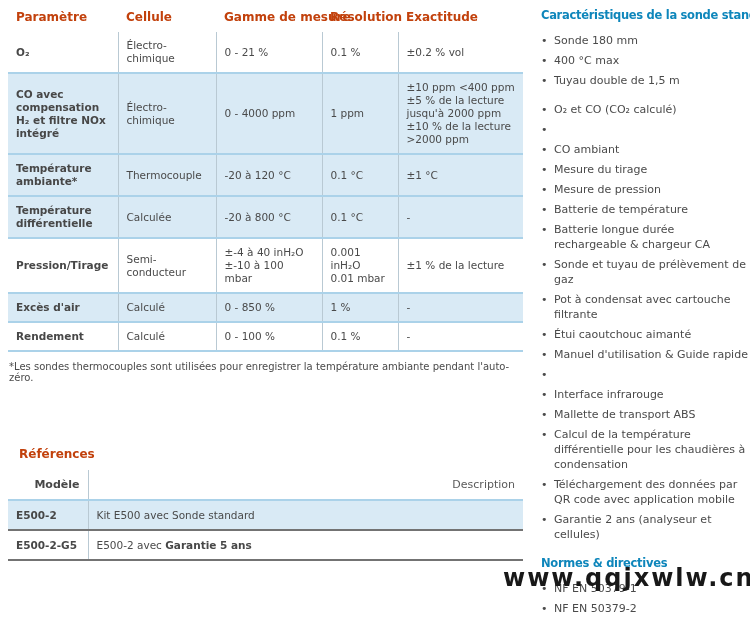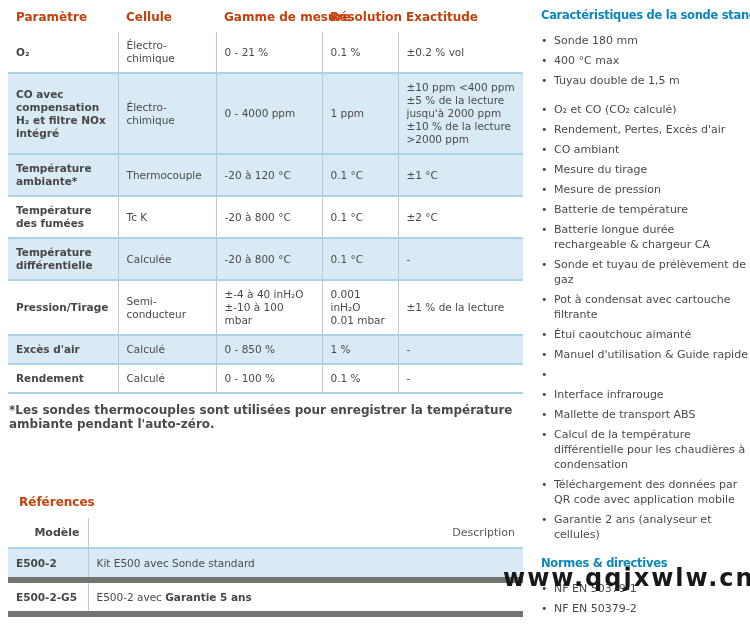--- a/index.html
+++ b/index.html
@@ -28,34 +28,34 @@
     padding: 7px 7px 7px 8px;
     vertical-align: middle;
     border-bottom: 2px solid #abd2e9;
     white-space: pre-line;
   }
   table.spec td + td { border-left: 1px solid #b9c9d3; }
   table.spec tr.shaded td { background: #d9eaf5; }
   td.param { font-weight: bold; color: #474747; }
 
   
-  .footnote { font-size: 12px; color: #4a4a4a; margin: 9px 0 12px 1px; font-weight: bold; }
+  .footnote { font-size: 10px; color: #4a4a4a; margin: 9px 0 12px 1px; }
 
   
   .refs-title {
     color: #c2410c; font-size: 12px; font-weight: bold;
     margin: 64px 0 0 11px;
   }
   table.refs { width: 515px; border-collapse: collapse; table-layout: fixed; margin-top: 9px; }
   table.refs th {
     text-align: right; font-size: 11px; padding: 8px;
     border-bottom: 2px solid #abd2e9; color: #5a5a5a; font-weight: normal;
   }
   table.refs th.model-h { font-weight: bold; color: #474747; }
-  table.refs td { font-size: 10.5px; padding: 8px; border-bottom: 6px solid #737373; }
+  table.refs td { font-size: 10.5px; padding: 8px; border-bottom: 2px solid #737373; }
   table.refs th + th, table.refs td + td { border-left: 1px solid #b9c9d3; }
   table.refs tr.shaded td { background: #d9eaf5; }
   table.refs td.model { font-weight: bold; color: #474747; }
   table.refs .b { font-weight: bold; color: #474747; margin-top: 43px; }
 
   
   .rtitle {
     color: #0e86bb; font-size: 11.5px; font-weight: bold;
     letter-spacing: -0.3px; white-space: nowrap;
     margin: 0 0 11px 0;
@@ -116,27 +116,20 @@
 ±5 % de la lecture jusqu'à 2000 ppm
 ±10 % de la lecture &gt;2000 ppm</td>
         </tr>
         <tr class="shaded">
           <td class="param">Température ambiante*</td>
           <td>Thermocouple</td>
           <td>-20 à 120 °C</td>
           <td>0.1 °C</td>
           <td>±1 °C</td>
         </tr>
-        <tr>
-          <td class="param">Température des fumées</td>
-          <td>Tc K</td>
-          <td>-20 à 800 °C</td>
-          <td>0.1 °C</td>
-          <td>±2 °C</td>
-        </tr>
         <tr class="shaded">
           <td class="param">Température différentielle</td>
           <td>Calculée</td>
           <td>-20 à 800 °C</td>
           <td>0.1 °C</td>
           <td>-</td>
         </tr>
         <tr>
           <td class="param">Pression/Tirage</td>
           <td>Semi-conducteur</td>
@@ -210,21 +203,20 @@
         </li>
     </ul>
 
     <ul class="blist">
       <li>
           <span class="dot">•</span>
           <span>O₂ et CO (CO₂ calculé)</span>
         </li>
       <li>
           <span class="dot">•</span>
-          <span>Rendement, Pertes, Excès d'air</span>
         </li>
       <li>
           <span class="dot">•</span>
           <span>CO ambiant</span>
         </li>
       <li>
           <span class="dot">•</span>
           <span>Mesure du tirage</span>
         </li>
       <li>

